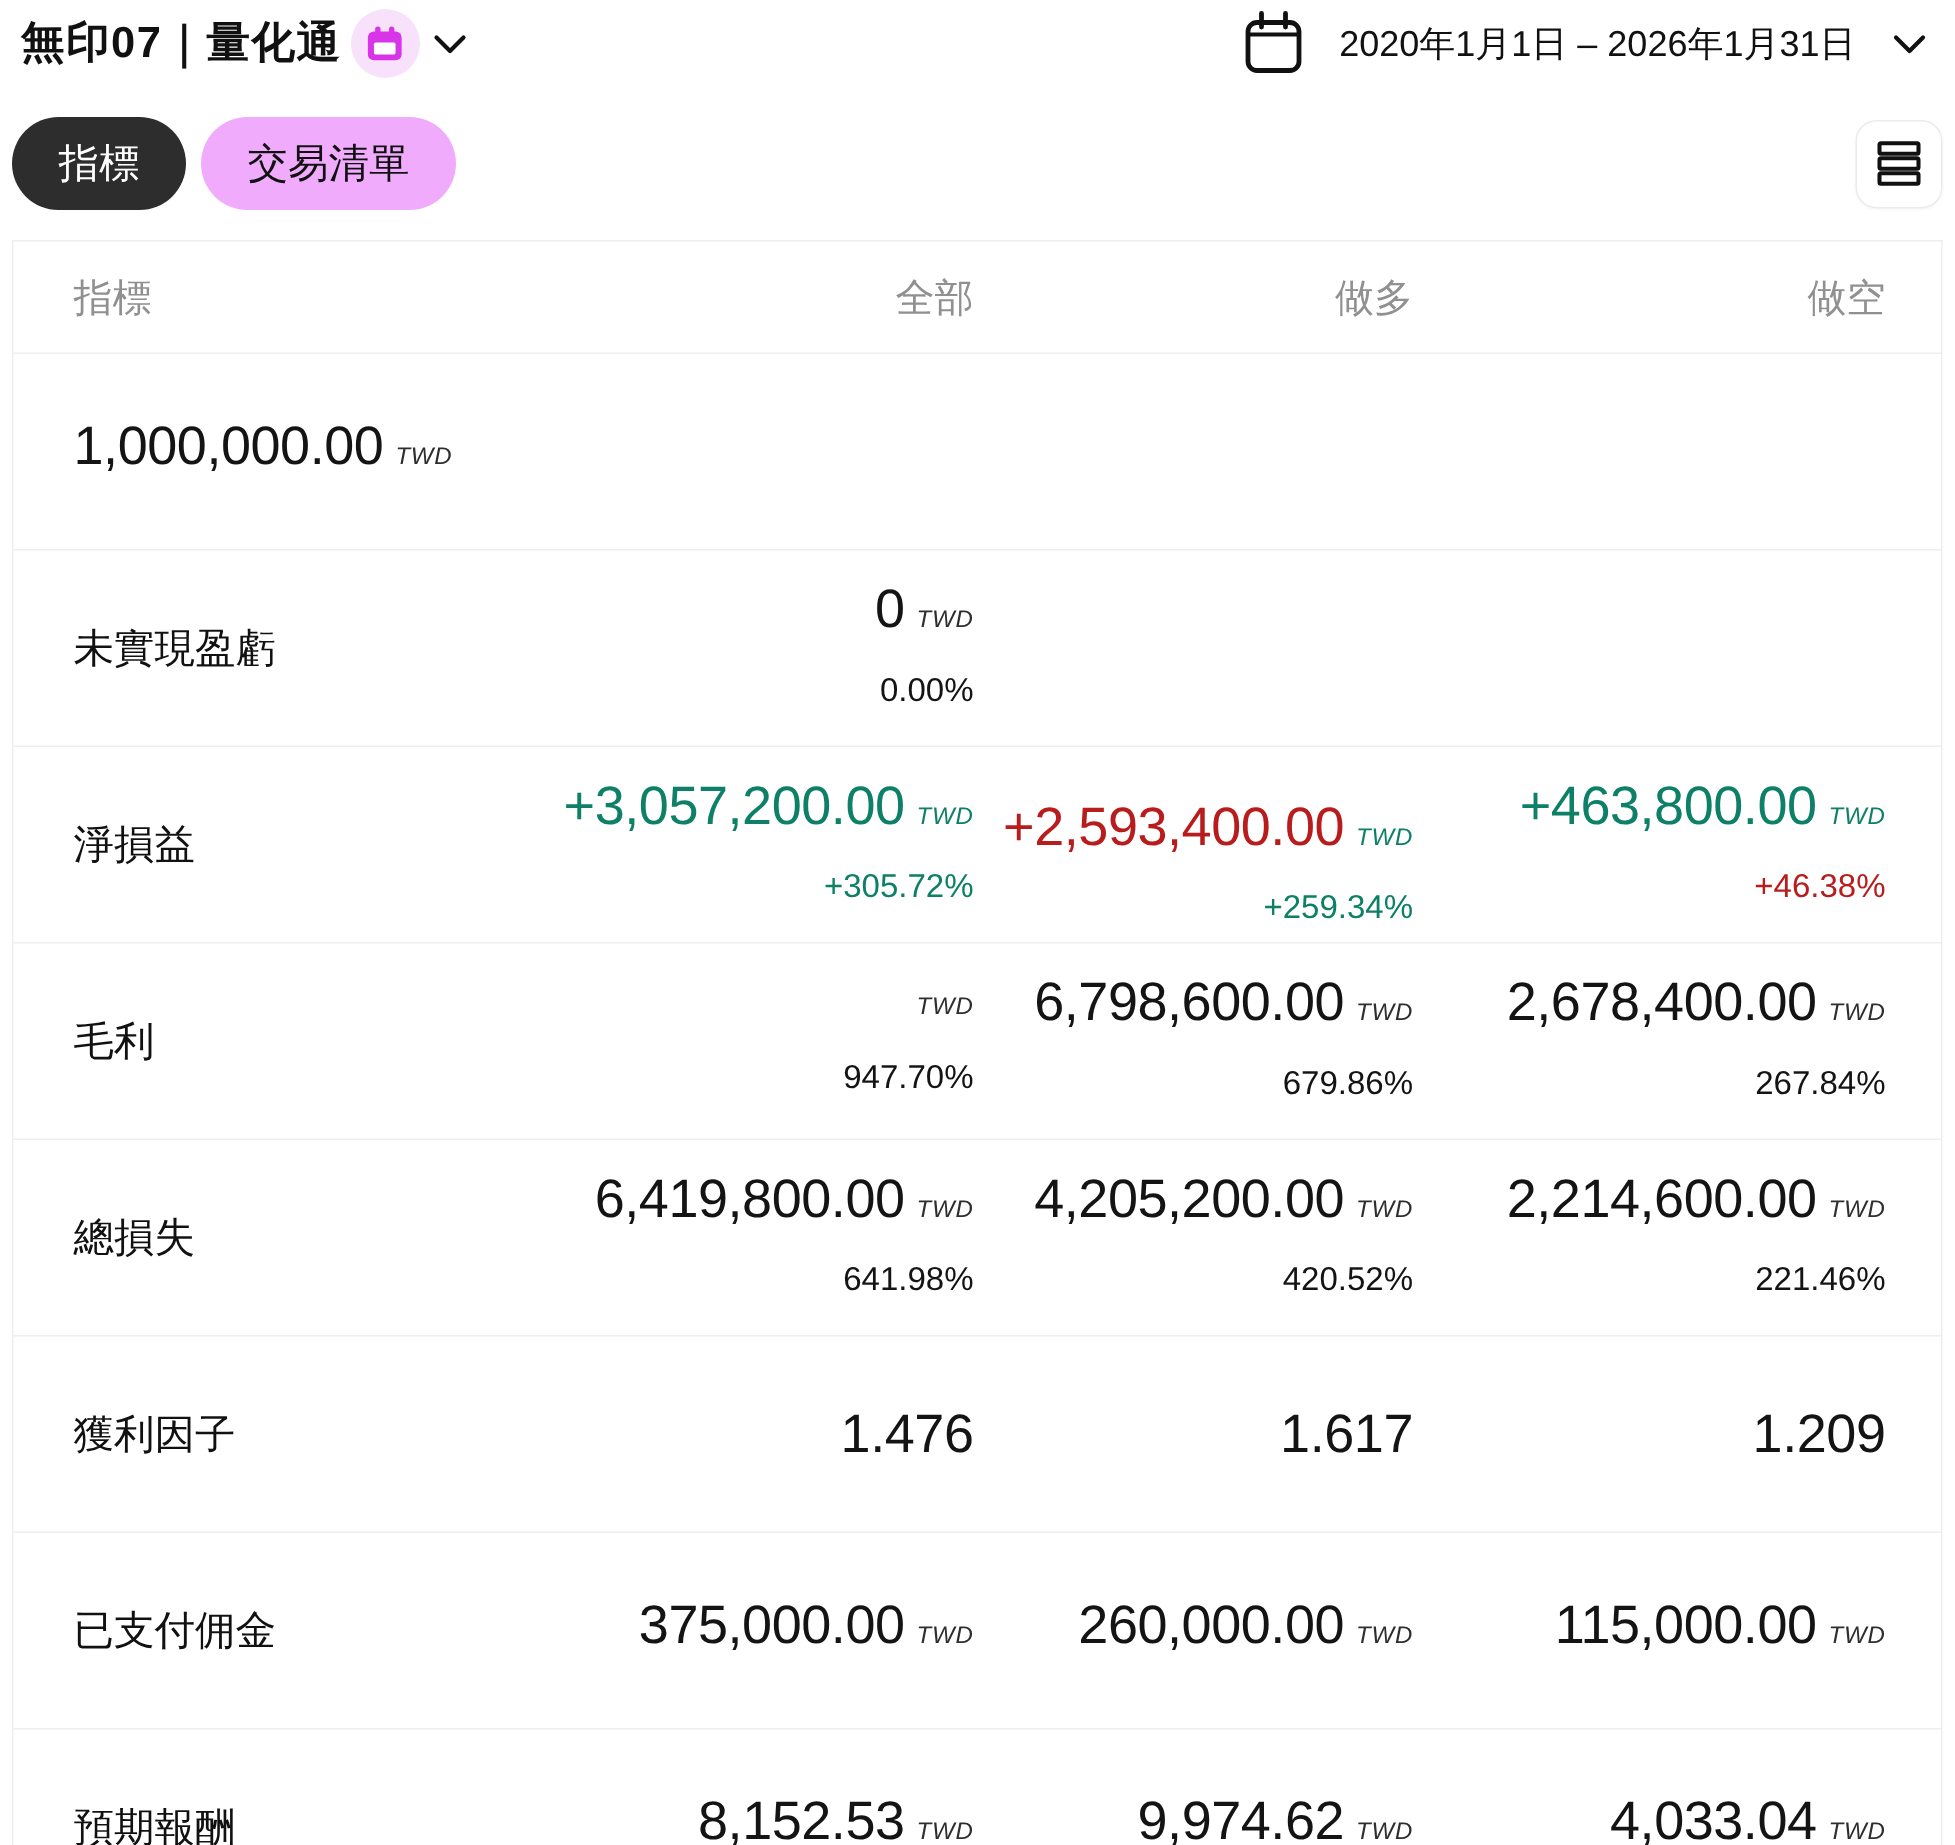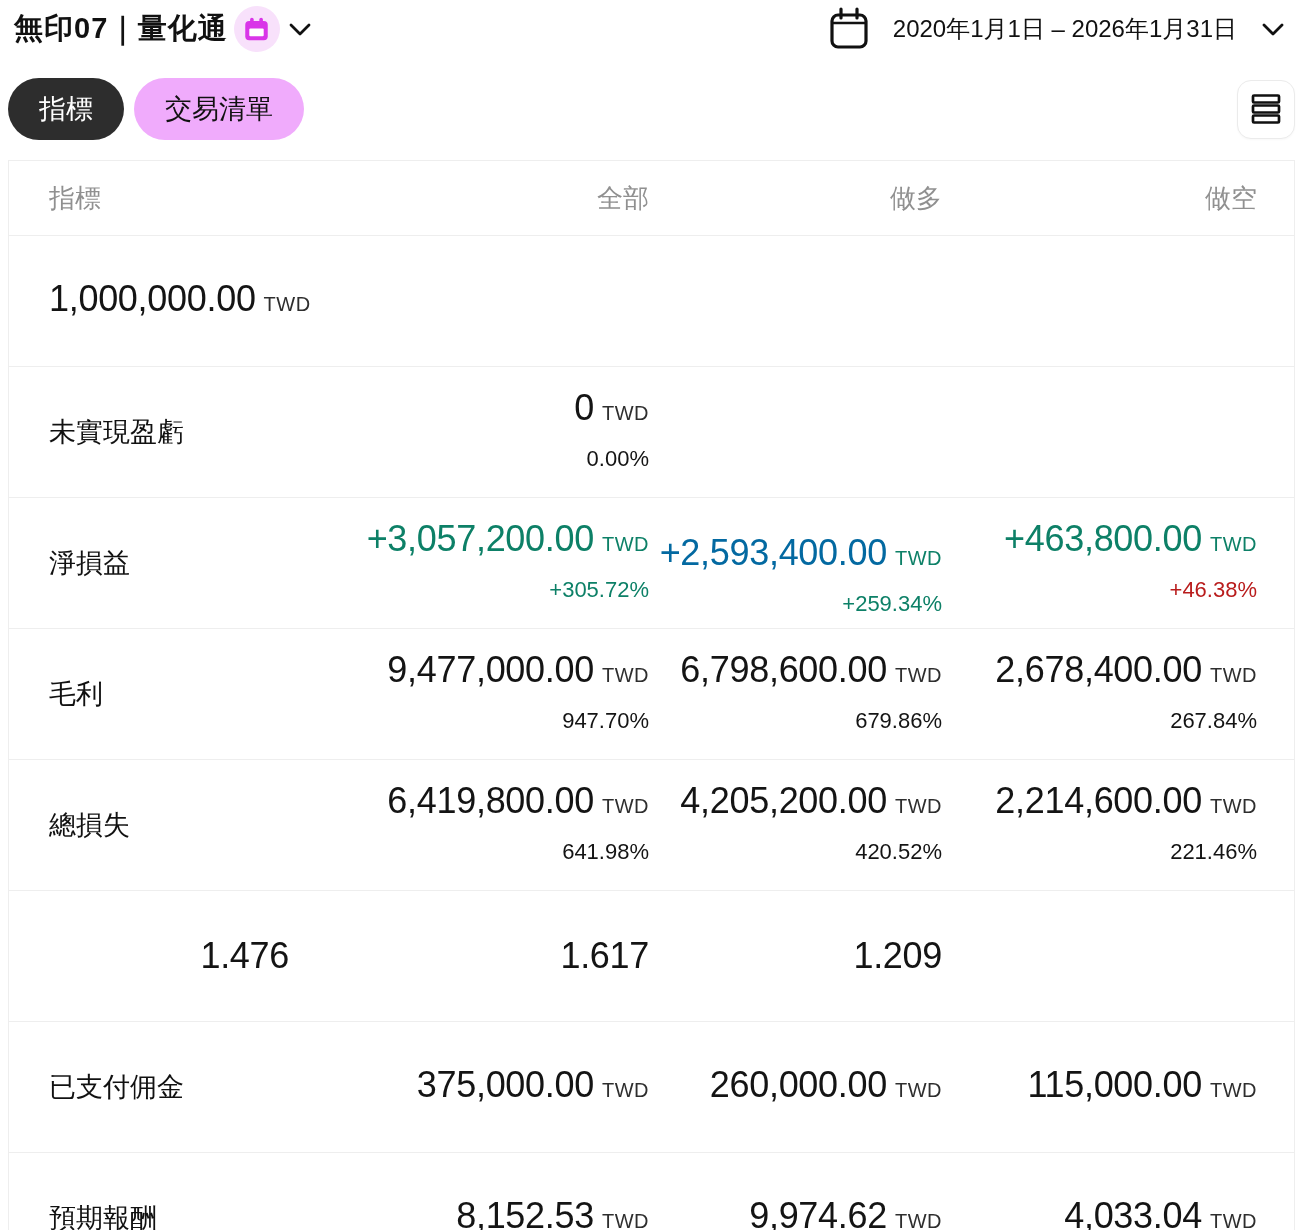--- a/index.html
+++ b/index.html
@@ -60,21 +60,21 @@
   .thead .hcell { font-size:26px; color:#909090; }
   .hcell.right { text-align:right; }
   .trow { min-height:130px; border-top:1px solid #eeeeee; }
   .cell.label { font-size:27px; color:#111; }
   .cell.val {
     display:flex; flex-direction:column; justify-content:center;
     align-items:flex-end; min-height:130px; row-gap:0;
   }
   .vline { display:flex; align-items:baseline; justify-content:flex-end; gap:8px; line-height:48px; }
   .vnum { font-size:36px; color:#141414; letter-spacing:-0.3px; }
-  .vunit { font-size:20px; color:#2e2e2e; letter-spacing:0.5px; }
+  .vunit { font-size:16px; color:#2e2e2e; letter-spacing:0.5px;font-style:italic; }
   .vpct { font-size:22px; color:#141414; line-height:44px; }
 </style>
 </head>
 <body>
 
 <div class="topbar">
   <div class="title-group">
     <span class="page-title">無印07｜量化通</span>
     <span class="badge-circle" style="background:#f8e1fb;">
       <svg width="27" height="27" viewBox="0 0 24 24">
@@ -158,39 +158,38 @@
     <div class="cell label">淨損益</div>
     <div class="cell val">
       <div class="vline">
             <span class="vnum" style="color: rgb(13, 128, 103);">+3,057,200.00</span>
             <span class="vunit" style="color: rgb(13, 128, 103);">TWD</span>
           </div>
       <div class="vpct" style="color: rgb(13, 128, 103);">+305.72%</div>
     </div>
     <div class="cell val">
       <div class="vline">
-            <span class="vnum" style="color: #0369a1; margin-top: 28px;">+2,593,400.00</span>
+            <span class="vnum" style="color: #b91c1c; margin-top: 28px;">+2,593,400.00</span>
             <span class="vunit" style="color: rgb(13, 128, 103);">TWD</span>
           </div>
       <div class="vpct" style="color: rgb(13, 128, 103);">+259.34%</div>
     </div>
     <div class="cell val">
       <div class="vline">
             <span class="vnum" style="color: rgb(13, 128, 103);">+463,800.00</span>
             <span class="vunit" style="color: rgb(13, 128, 103);">TWD</span>
           </div>
       <div class="vpct" style="color: #b91c1c;">+46.38%</div>
     </div>
   </div>
 
   <div class="grid-row trow">
     <div class="cell label">毛利</div>
     <div class="cell val">
       <div class="vline">
-            <span class="vnum">9,477,000.00</span>
             <span class="vunit">TWD</span>
           </div>
       <div class="vpct">947.70%</div>
     </div>
     <div class="cell val">
       <div class="vline">
             <span class="vnum">6,798,600.00</span>
             <span class="vunit">TWD</span>
           </div>
       <div class="vpct">679.86%</div>
@@ -223,20 +222,21 @@
     <div class="cell val">
       <div class="vline">
             <span class="vnum">2,214,600.00</span>
             <span class="vunit">TWD</span>
           </div>
       <div class="vpct">221.46%</div>
     </div>
   </div>
 
   <div class="grid-row trow">
+    <div class="cell label">獲利因子</div>
     <div class="cell val">
       <div class="vline">
             <span class="vnum">1.476</span>
           </div>
 
     </div>
     <div class="cell val">
       <div class="vline">
             <span class="vnum">1.617</span>
           </div>

